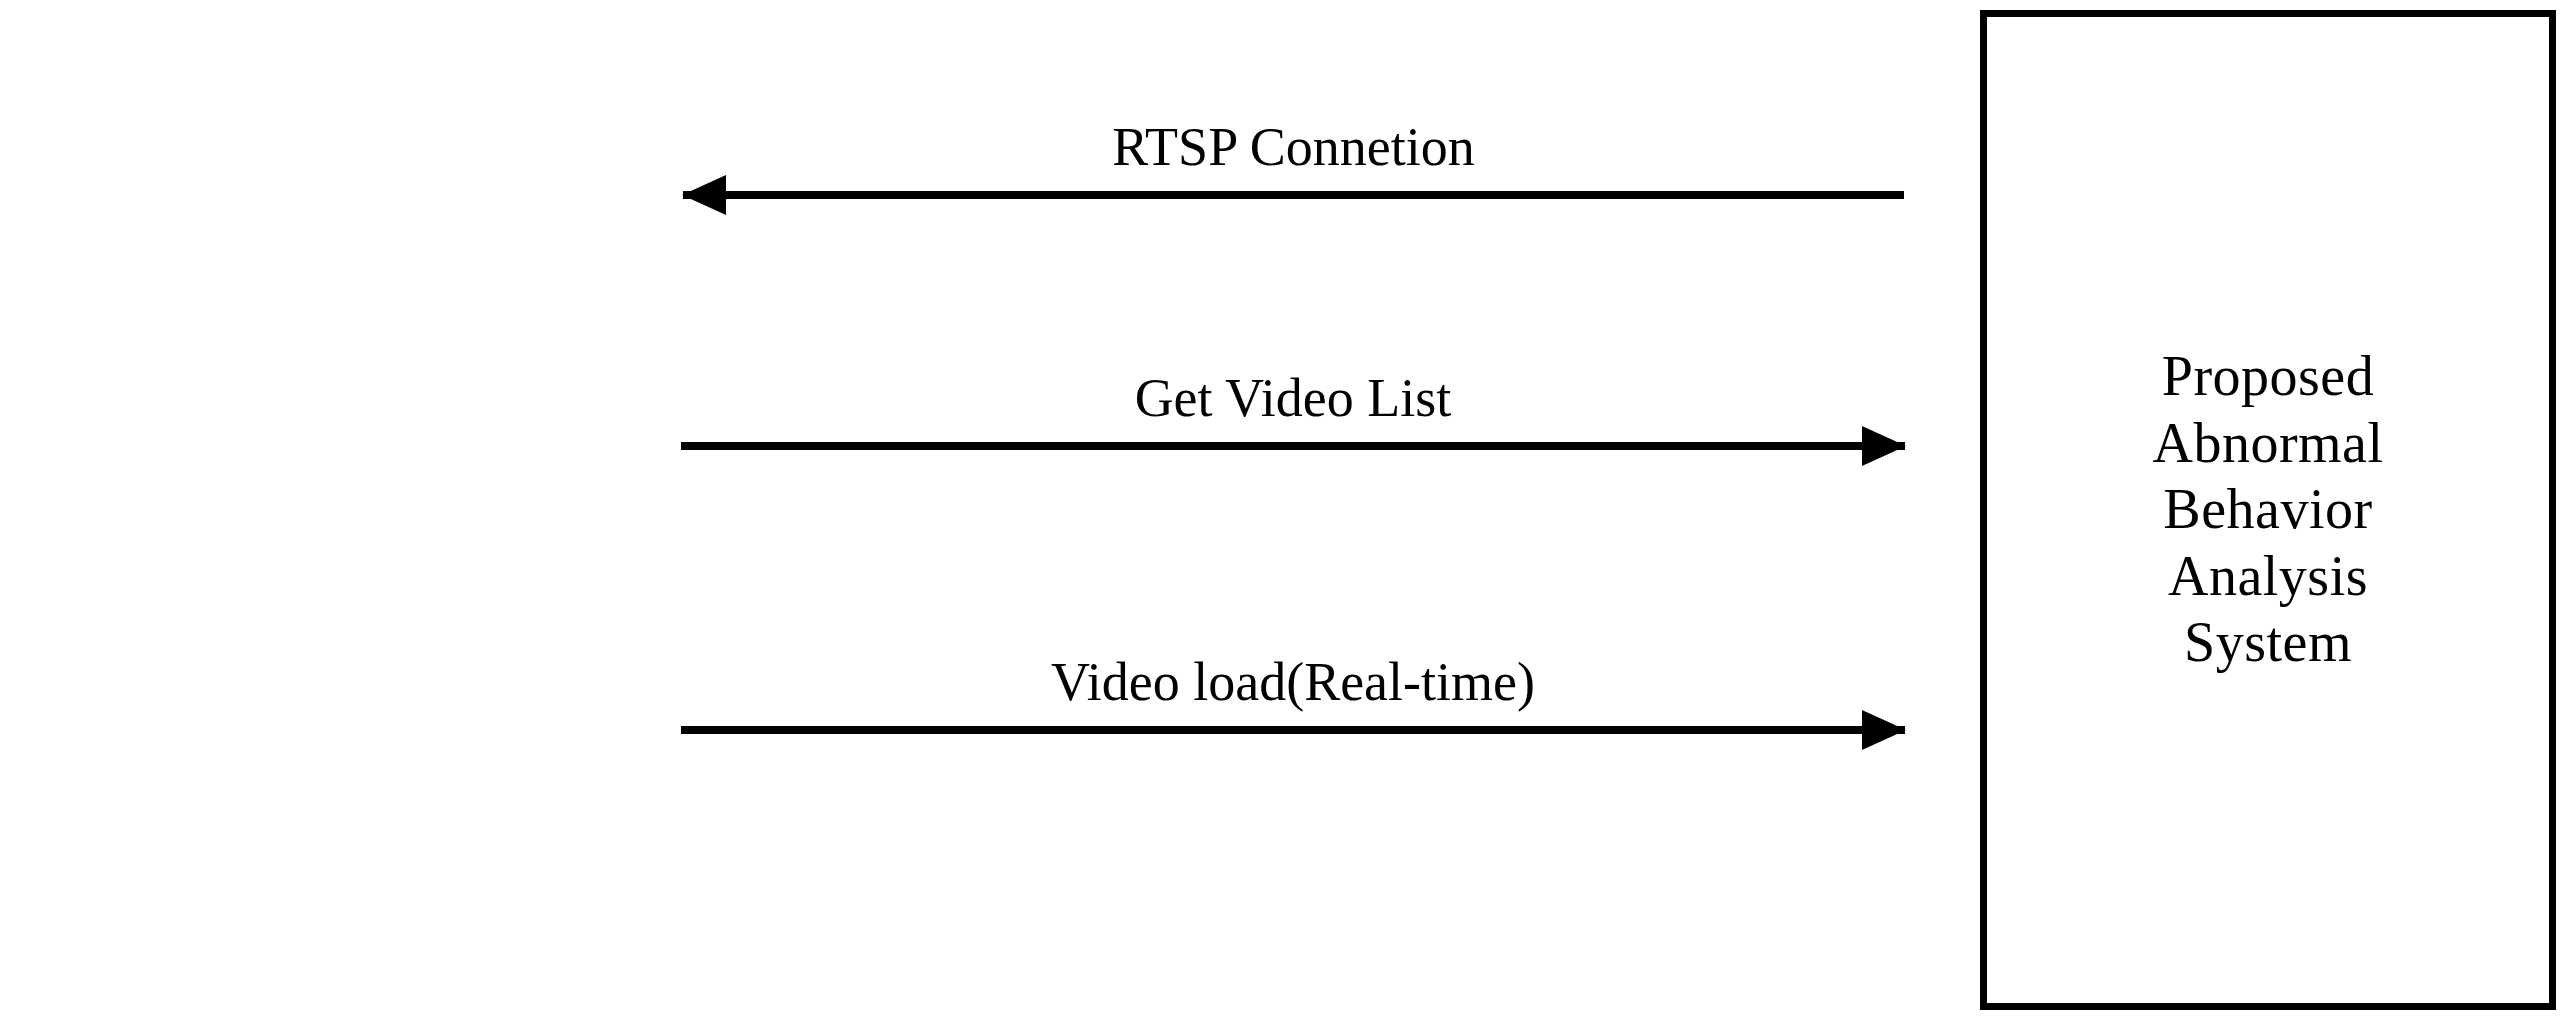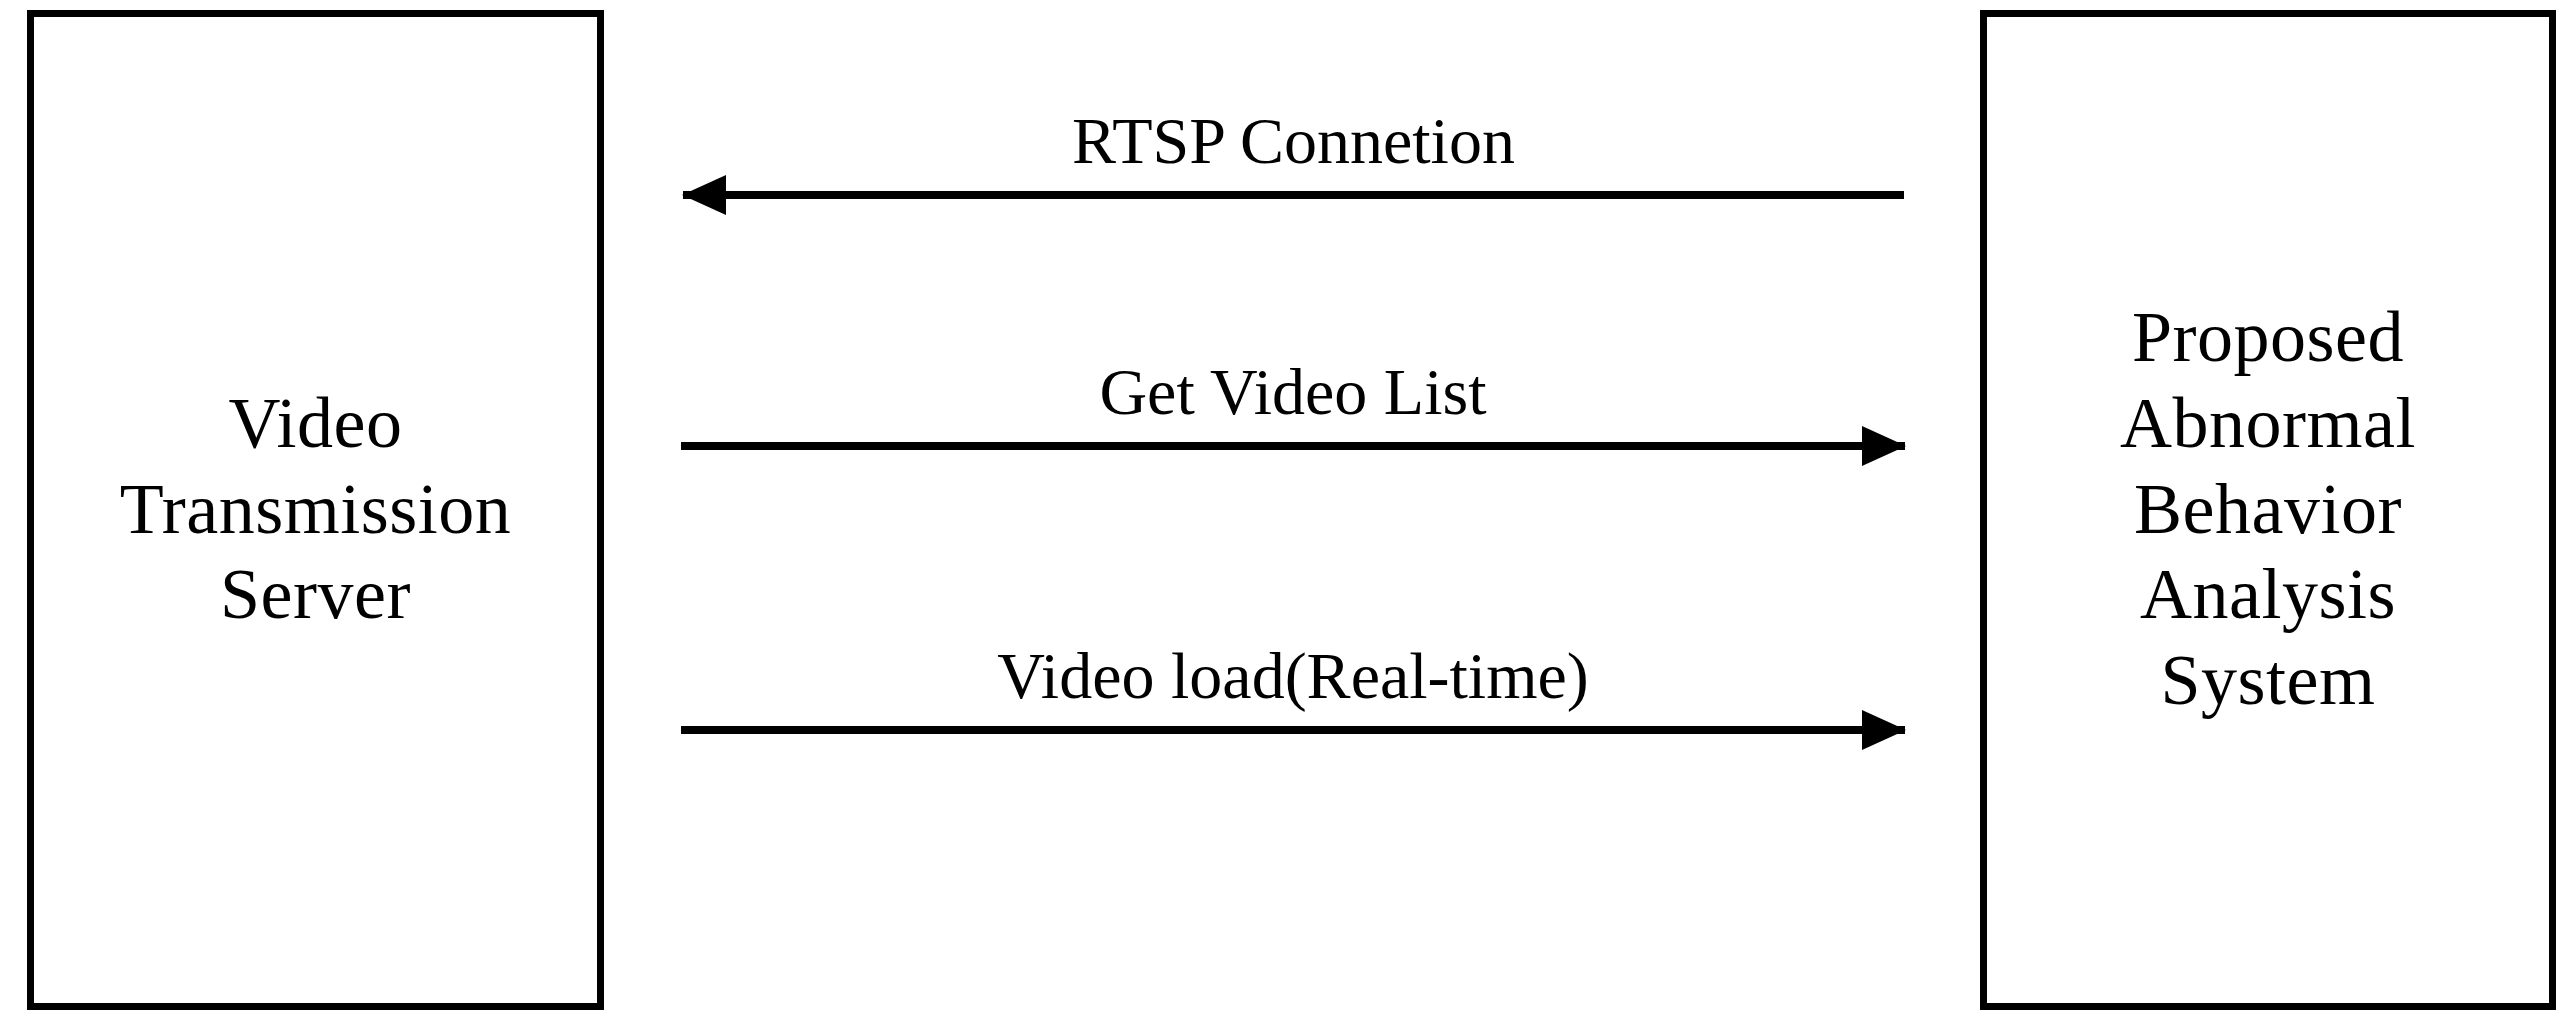--- a/index.html
+++ b/index.html
@@ -24,21 +24,21 @@
     position: absolute;
     box-sizing: border-box;
     border: 7.6px solid #000000;
     background: #ffffff;
     display: flex;
     align-items: center;
     justify-content: center;
   }
   .node-label {
     text-align: center;
-    font-size: 72px;
+    font-size: 56px;
     line-height: 1.19;
     letter-spacing: 0.5px;
     color: #000000;
     white-space: pre-line;
   }
 
   #node-left {
     left: 27px;
     top: 9.5px;
     width: 577px;
@@ -52,21 +52,21 @@
   }
 
   
   .message {
     position: absolute;
   }
   .message-label {
     position: absolute;
     width: 100%;
     text-align: center;
-    font-size: 66px;
+    font-size: 54px;
     line-height: 1;
     color: #000000;
     bottom: 25px;
     left: 0;
     white-space: nowrap;
     font-family: Liberation Serif, serif;
   }
   .arrow-line {
     position: absolute;
     left: 0;
@@ -94,25 +94,20 @@
   
   #msg-rtsp      { left: 683px;  top: 0px;   width: 1221px; height: 199px; }
   #msg-videolist { left: 681px;  top: 247px; width: 1224px; height: 203px; }
   #msg-videoload { left: 681px;  top: 532px; width: 1224px; height: 202px; }
 </style>
 </head>
 <body>
 
 <div id="canvas">
 
-  <div class="node-box" id="node-left">
-    <div class="node-label">Video
-Transmission
-Server</div>
-  </div>
 
   <div class="node-box" id="node-right">
     <div class="node-label">Proposed
 Abnormal
 Behavior
 Analysis
 System</div>
   </div>
 
   <div class="message" id="msg-rtsp">

